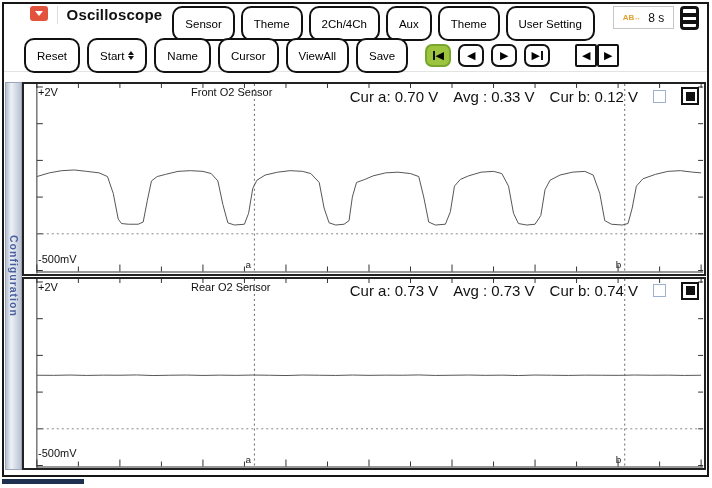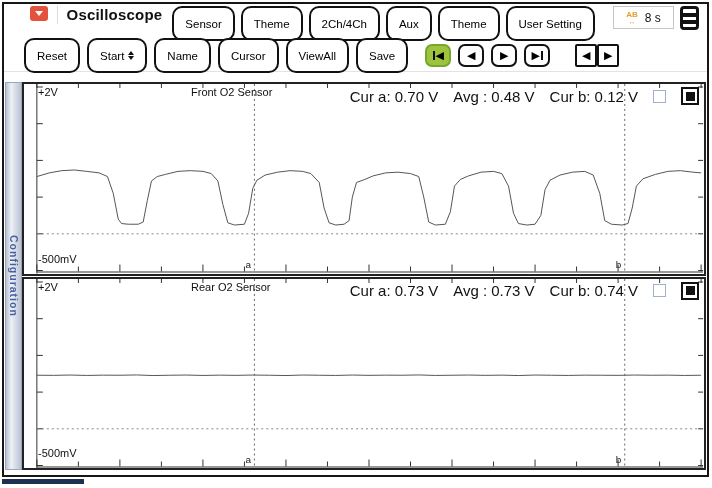--- a/index.html
+++ b/index.html
@@ -21,21 +21,21 @@
   .app-title { font-size:15px; font-weight:bold; letter-spacing:.2px; margin-right:4px; }
   .btn { background:#fff; border:2px solid #111; border-radius:10px; font-size:11.5px;
          padding:3px 11px; height:35px; display:inline-flex; align-items:center; gap:4px;
          font-family:inherit; white-space:nowrap; cursor:pointer; }
   .spinner { display:inline-flex; flex-direction:column; gap:1px; }
   .spinner i { display:block; border:3px solid transparent; }
   .spinner .up { border-bottom:4px solid #111; }
   .spinner .dn { border-top:4px solid #111; }
   .time-display { margin-left:12px; width:112px; height:23px; border:1px solid #c6c6c6;
                   display:flex; align-items:center; justify-content:center; gap:7px; font-size:12px; }
-  .ab-ic { display:inline-flex; flex-direction:column; align-items:center; line-height:1;
+  .ab-ic { display:inline-flex; flex-direction:row; align-items:center; line-height:1;
            color:#dfa12f; font-weight:bold; }
   .ab-ic .t { font-size:8px; letter-spacing:0px; }
   .ab-ic .a { font-size:7px; margin-top:-1px; }
   .menu-icon { margin-left:auto; width:25px; height:24px; border:3px solid #111; border-radius:4px;
                display:flex; flex-direction:column; justify-content:center; gap:3px;
                align-items:center; cursor:pointer; }
   .menu-icon i { display:block; width:13px; height:4px; background:#111; }
 
   
   .pb { width:26px; height:23px; border:2px solid #111; border-radius:7px; background:#fff;
@@ -145,21 +145,21 @@
     <div class="sidebar">
       <span>Configuration</span>
     </div>
     <div class="panels">
 
       <div class="panel">
         <span class="ov lbl-top">+2V</span>
         <span class="ov panel-title">Front O2 Sensor</span>
         <div class="meas-row">
           <span>Cur a: 0.70 V</span>
-          <span>Avg : 0.48 V</span>
+          <span>Avg : 0.33 V</span>
           <span>Cur b: 0.12 V</span>
           <span class="chk"></span>
           <span class="sqbtn">
               <i></i>
             </span>
         </div>
         <span class="ov lbl-bottom">-500mV</span>
         <svg class="plot" viewBox="0 0 680 190">
             <line x1="12" y1="0" x2="12" y2="190" stroke="#333" stroke-width="1"></line>
             <line x1="12" y1="188.5" x2="680" y2="188.5" stroke="#333" stroke-width="1"></line>

